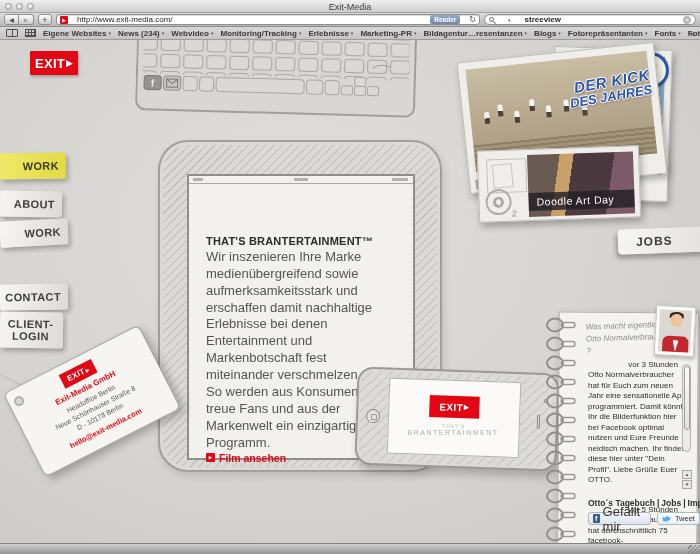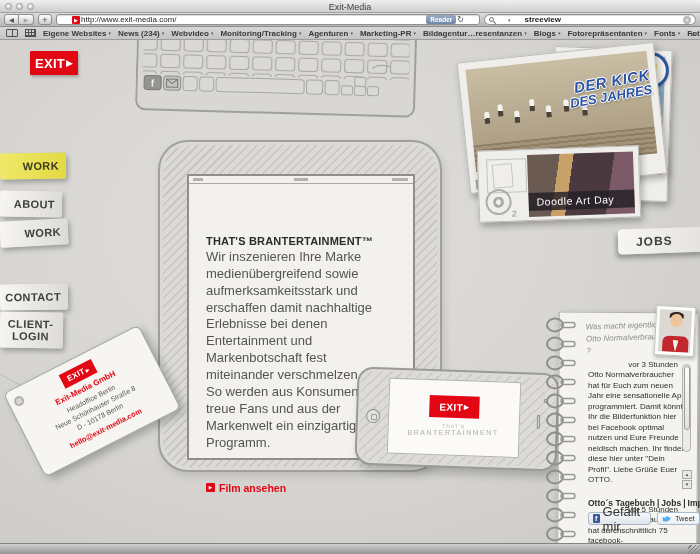--- a/index.html
+++ b/index.html
@@ -11,21 +11,21 @@
 #titlebar{left:0;top:0;width:700px;height:13px;background:linear-gradient(#f0f0f0,#cdcdcd);border-bottom:1px solid #a2a2a2;z-index:30}
 .tl{position:absolute;width:7px;height:7px;border-radius:50%;top:3px;background:radial-gradient(circle at 35% 30%,#fdfdfd,#bfbfbf);border:1px solid #989898}
 #win-title{position:absolute;width:100%;text-align:center;top:2px;font-size:9px;color:#404040}
 #toolbar{left:0;top:13px;width:700px;height:14px;background:linear-gradient(#dcdcdc,#b8b8b8);border-bottom:1px solid #8d8d8d;display:flex;align-items:center;padding:0 4px;gap:4px;z-index:30}
 .tb-btn{height:11px;border:1px solid #8e8e8e;border-radius:3px;background:linear-gradient(#fdfdfd,#cccccc);font-size:6px;color:#4a4a4a;display:flex;align-items:center;justify-content:center}
 #nav-seg{display:flex}
 #nav-seg .tb-btn{width:15px;border-radius:0}
 #nav-seg .tb-btn:first-child{border-radius:3px 0 0 3px}
 #nav-seg .tb-btn:last-child{border-radius:0 3px 3px 0;border-left:none;color:#a5a5a5}
 #btn-plus{width:14px;font-size:9px}
-#url-field{flex:1;height:11px;background:#fff;border:1px solid #8f8f8f;border-radius:3px;display:flex;align-items:flex-end;padding:0 15px;gap:1px;box-shadow:inset 0 1px 1px rgba(0,0,0,.15)}
+#url-field{flex:1;height:11px;background:#fff;border:1px solid #8f8f8f;border-radius:3px;display:flex;align-items:flex-end;padding:0 3px;gap:9px;box-shadow:inset 0 1px 1px rgba(0,0,0,.15)}
 #favicon{width:8px;height:8px;background:#e30613;border-radius:1px;color:#fff;font-size:5px;line-height:8px;text-align:center;flex:none}
 #url-text{font-size:8px;color:#1d1d1d;flex:1;white-space:nowrap;overflow:hidden}
 #reader-btn{height:9px;padding:0 4px;background:linear-gradient(#97abc4,#6e88a8);border-radius:2px;color:#fff;font-size:6.5px;font-weight:bold;display:flex;align-items:center;flex:none}
 #refresh-icon{font-size:8px;color:#4f4f4f;flex:none}
 #search-field{width:212px;height:11px;background:#fff;border:1px solid #8f8f8f;border-radius:6px;display:flex;align-items:center;padding:0 4px;gap:14px;box-shadow:inset 0 1px 1px rgba(0,0,0,.15)}
 .mag{width:5px;height:5px;border:1.2px solid #6c6c6c;border-radius:50%;position:relative;flex:none}
 .mag::after{content:"";position:absolute;width:3px;height:1.2px;background:#6c6c6c;transform:rotate(45deg);left:3px;top:4px}
 .mag-caret{font-size:5px;color:#666;flex:none}
 #search-text{font-size:8px;font-weight:bold;color:#1d1d1d;flex:1}
 #clear-btn{width:8px;height:8px;border-radius:50%;background:#b9b9b9;color:#fff;font-size:5px;line-height:8px;text-align:center;flex:none}
@@ -68,21 +68,21 @@
  background:repeating-linear-gradient(135deg,rgba(130,129,124,.22) 0 1.5px,transparent 1.5px 6px)}
 #ipad-screen{position:absolute;left:27px;top:32px;width:228px;height:286px;background:#f2f1ee;border:2px solid #8f8e8a;border-radius:1px}
 #screen-statusbar{position:absolute;left:0;top:0;width:100%;height:8px;border-bottom:1px solid #aaa9a4}
 #screen-statusbar i{position:absolute;top:2px;height:3px;background:#b2b1ac}
 #screen-statusbar .s1{left:4px;width:10px}
 #screen-statusbar .s2{left:105px;width:14px}
 #screen-statusbar .s3{right:5px;width:16px}
 #screen-body{position:absolute;left:17px;top:58px;width:196px}
 #screen-heading{font-size:11px;font-weight:bold;color:#2b2b2b;line-height:1.35;letter-spacing:.2px}
 .screen-p{font-size:13px;color:#55544e;line-height:1.3;width:188px}
-#film-link{display:flex;align-items:center;gap:4px;margin-top:30px}
+#film-link{display:flex;align-items:center;gap:4px;}
 #film-icon{width:9px;height:9px;background:#e30613;border-radius:1px;color:#fff;font-size:4.5px;line-height:9px;text-align:center}
 #film-text{color:#e30613;font-weight:bold;font-size:10.5px}
 
 
 #iphone{left:356px;top:330px;width:202px;height:98px;border:2px solid #9b9a95;border-radius:16px;background:#dcdbd7;box-shadow:3px 6px 9px rgba(0,0,0,.2);transform:rotate(2deg);z-index:5}
 #iphone::before{content:"";position:absolute;inset:2px;border-radius:13px;background:repeating-linear-gradient(135deg,rgba(130,129,124,.18) 0 1.5px,transparent 1.5px 7px)}
 #home-btn{position:absolute;left:8px;top:50%;margin-top:-7px;width:14px;height:14px;border:1.5px solid #8f8e89;border-radius:50%;background:#e3e2de}
 #home-btn::after{content:"";position:absolute;left:3.5px;top:3.5px;width:4px;height:4px;border:1px solid #9c9b96;border-radius:1px}
 #earpiece{position:absolute;right:16px;top:50%;margin-top:-7px;width:3px;height:14px;border:1px solid #8f8e89;border-radius:2px}
 #phone-cam{position:absolute;right:9px;top:24px;width:4px;height:4px;border:1px solid #8f8e89;border-radius:50%}
@@ -204,21 +204,21 @@
   </span>
 </div>
 
 <div class="abs" id="bookmarksbar">
   <span class="book-icon"></span>
   <span class="grid-icon"></span>
   <span class="bm">Eigene Websites</span>
   <span class="bm">News (234)</span>
   <span class="bm">Webvideo</span>
   <span class="bm">Monitoring/Tracking</span>
-  <span class="bm">Agenturen</span>
+  <span class="bm">Erlebnisse</span>
   <span class="bm">Marketing-PR</span>
   <span class="bm">Bildagentur…resentanzen</span>
   <span class="bm">Blogs</span>
   <span class="bm">Fotorepräsentanten</span>
   <span class="bm">Fonts</span>
   <span class="bm">Fotografen</span>
 
 </div>
 <span class="abs" id="bm-chevron">»</span>
 

